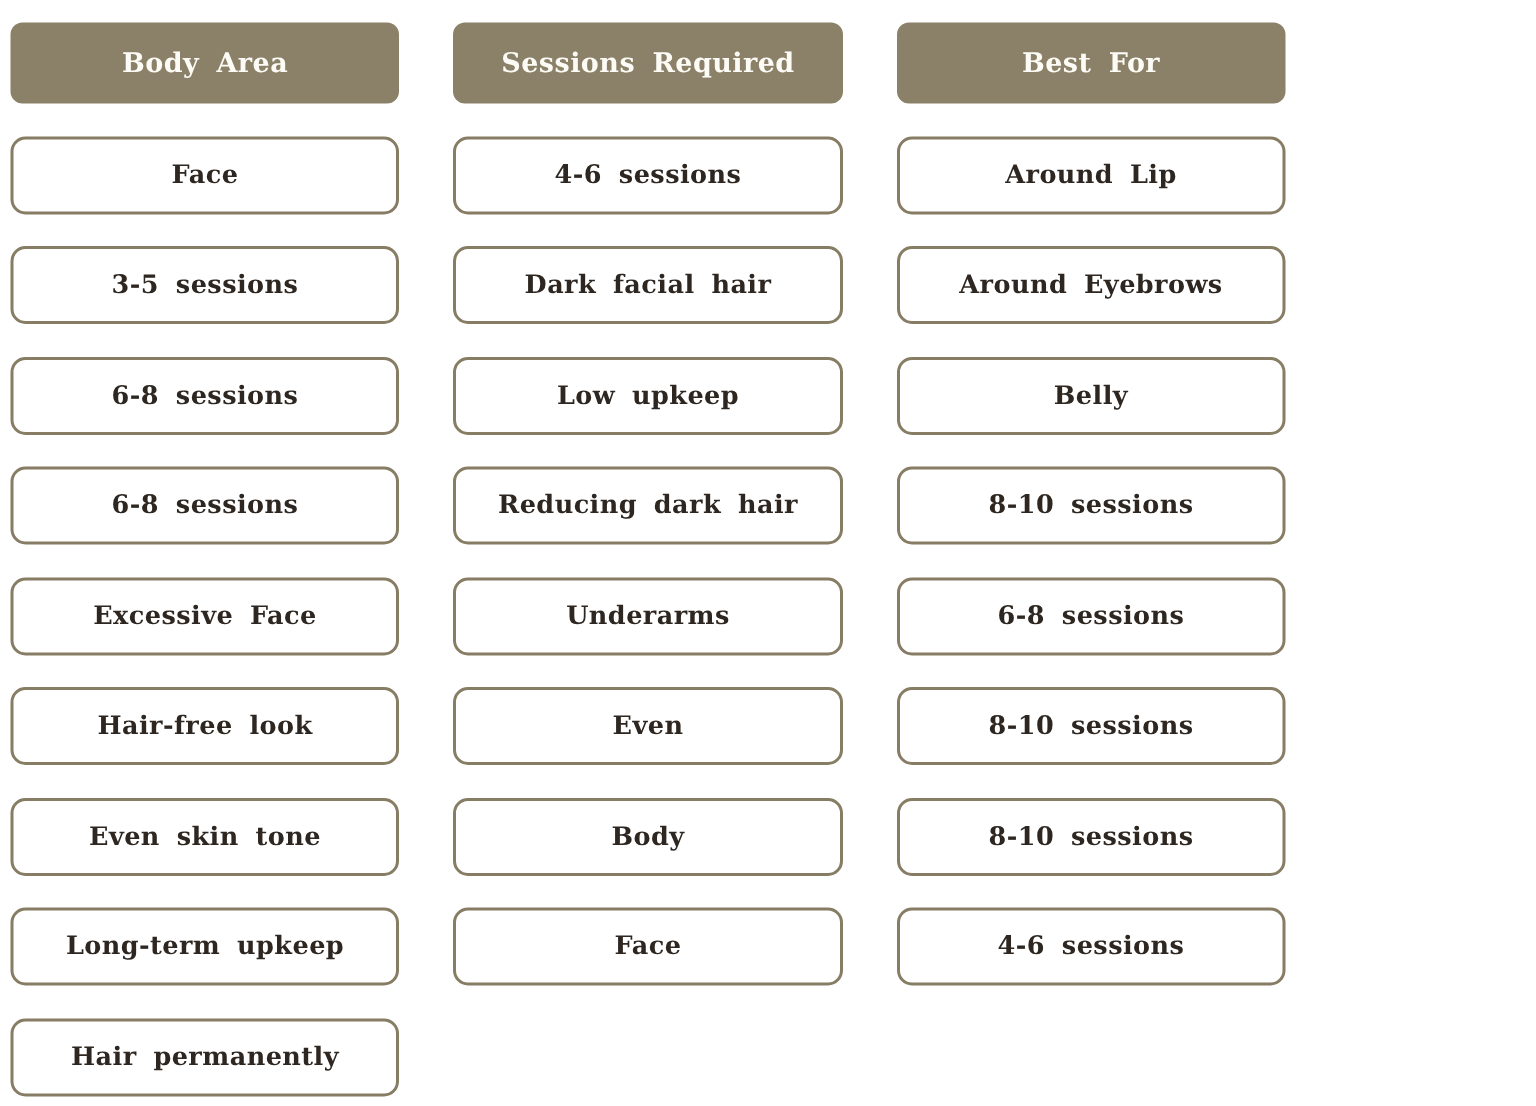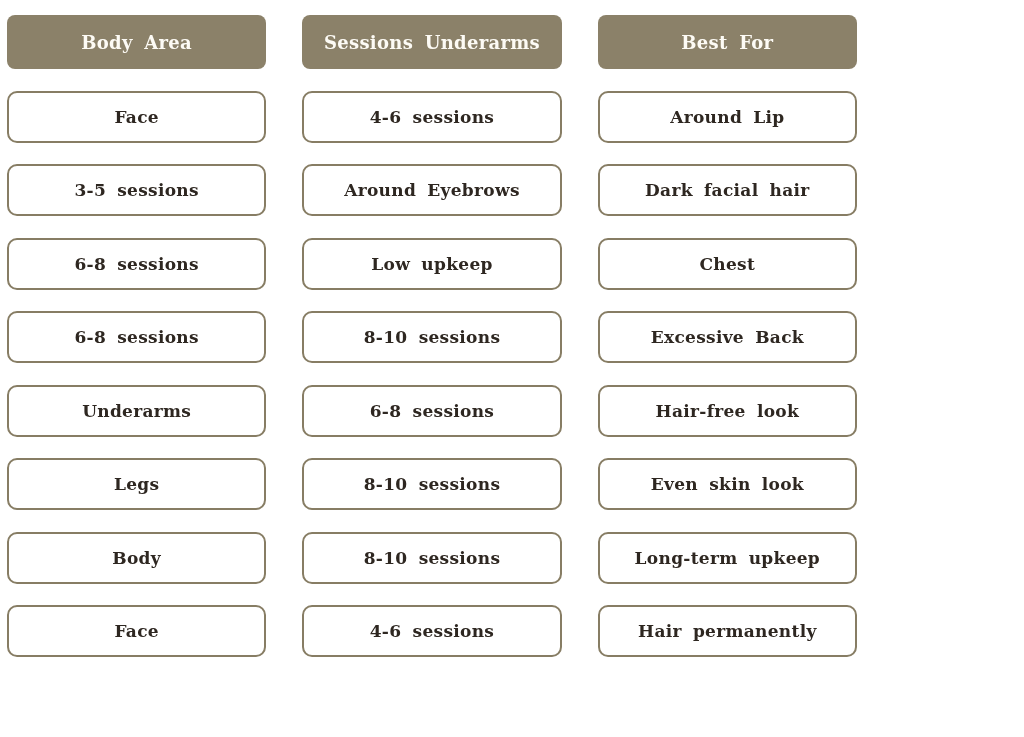--- a/index.html
+++ b/index.html
@@ -52,47 +52,48 @@
     letter-spacing: 0.3px;
     word-spacing: 5px;
   }
 </style>
 </head>
 <body>
 
 <main class="table-grid">
 
   <div class="hdr">Body Area</div>
-  <div class="hdr">Sessions Underarms</div>
+  <div class="hdr">Sessions Required</div>
   <div class="hdr">Best For</div>
 
   <div class="cell">Face</div>
   <div class="cell">4-6 sessions</div>
 
   <div class="cell">Around Lip</div>
   <div class="cell">3-5 sessions</div>
+  <div class="cell">Dark facial hair</div>
+
   <div class="cell">Around Eyebrows</div>
-
-  <div class="cell">Dark facial hair</div>
   <div class="cell">6-8 sessions</div>
   <div class="cell">Low upkeep</div>
 
-  <div class="cell">Chest</div>
+  <div class="cell">Belly</div>
   <div class="cell">6-8 sessions</div>
+  <div class="cell">Reducing dark hair</div>
 
   <div class="cell">8-10 sessions</div>
-  <div class="cell">Excessive Back</div>
+  <div class="cell">Excessive Face</div>
 
   <div class="cell">Underarms</div>
   <div class="cell">6-8 sessions</div>
   <div class="cell">Hair-free look</div>
 
-  <div class="cell">Legs</div>
+  <div class="cell">Even</div>
   <div class="cell">8-10 sessions</div>
-  <div class="cell">Even skin look</div>
+  <div class="cell">Even skin tone</div>
 
   <div class="cell">Body</div>
   <div class="cell">8-10 sessions</div>
   <div class="cell">Long-term upkeep</div>
 
   <div class="cell">Face</div>
   <div class="cell">4-6 sessions</div>
   <div class="cell">Hair permanently</div>
 </main>
 

